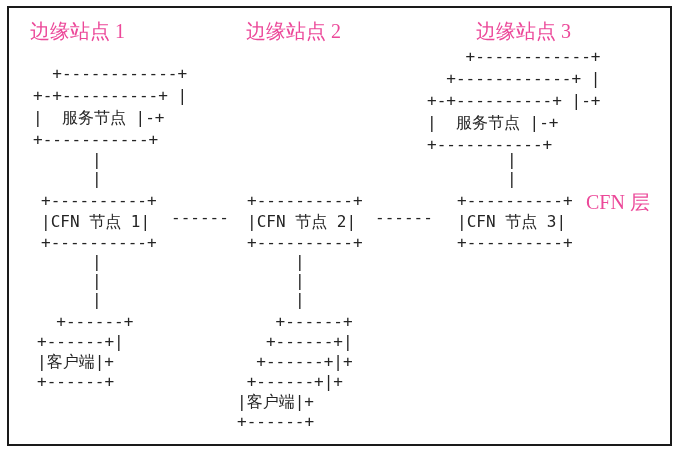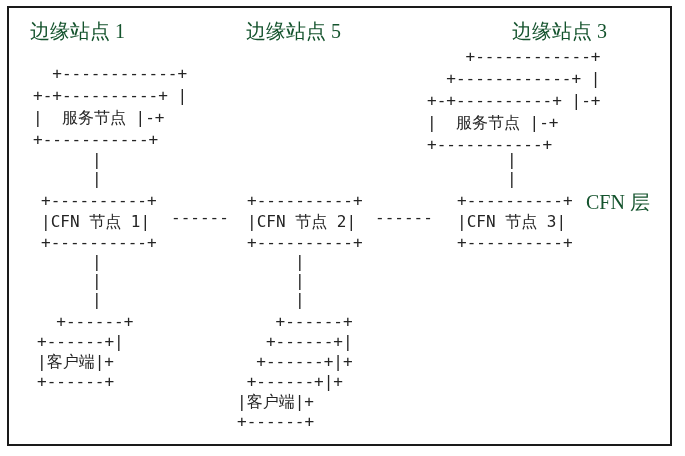--- a/index.html
+++ b/index.html
@@ -10,21 +10,21 @@
   .frame{
     position:absolute;left:7px;top:6px;width:661px;height:436px;
     border:2px solid #1a1a1a;background:#ffffff;
   }
   .ascii{
     position:absolute;white-space:pre;color:#242424;
     font-family:"DejaVu Sans Mono","Liberation Mono",monospace;
     font-size:16px;letter-spacing:0;
   }
   .site-label{
-    position:absolute;color:#14532d;font-size:20px;line-height:26px;
+    position:absolute;color:#ec4899;font-size:20px;line-height:26px;
     font-family:"Liberation Serif","DejaVu Serif",serif;white-space:pre;
   }
   
   .svc{line-height:22px;}
   .pos-svc1{left:33px;top:63px;}
   .pos-svc3{left:427px;top:46px;}
   
   .vlink{line-height:19px;}
   .pos-vlink-svc1{left:92px;top:150px;}
   .pos-vlink-svc3{left:507px;top:150px;}
@@ -41,29 +41,29 @@
   .pos-hdash2{left:375px;top:210px;}
   
   .pos-cfn-layer{left:586px;top:189px;}
   
   .cli{line-height:20px;}
   .pos-cli1{left:37px;top:312px;}
   .pos-cli2{left:237px;top:312px;}
   
   .pos-lbl1{left:30px;top:18px;}
   .pos-lbl2{left:246px;top:18px;}
-  .pos-lbl3{left:476px;top:18px;margin-left:36px;}
+  .pos-lbl3{left:476px;top:18px;}
 </style>
 </head>
 <body>
 
 <div class="frame"></div>
 
 <div class="site-label pos-lbl1">边缘站点 1</div>
-<div class="site-label pos-lbl2">边缘站点 5</div>
+<div class="site-label pos-lbl2">边缘站点 2</div>
 <div class="site-label pos-lbl3">边缘站点 3</div>
 
 <div class="ascii svc pos-svc1">  +------------+
 +-+----------+ |
 |  服务节点 |-+
 +-----------+</div>
 <div class="ascii svc pos-svc3">    +------------+
   +------------+ |
 +-+----------+ |-+
 |  服务节点 |-+

